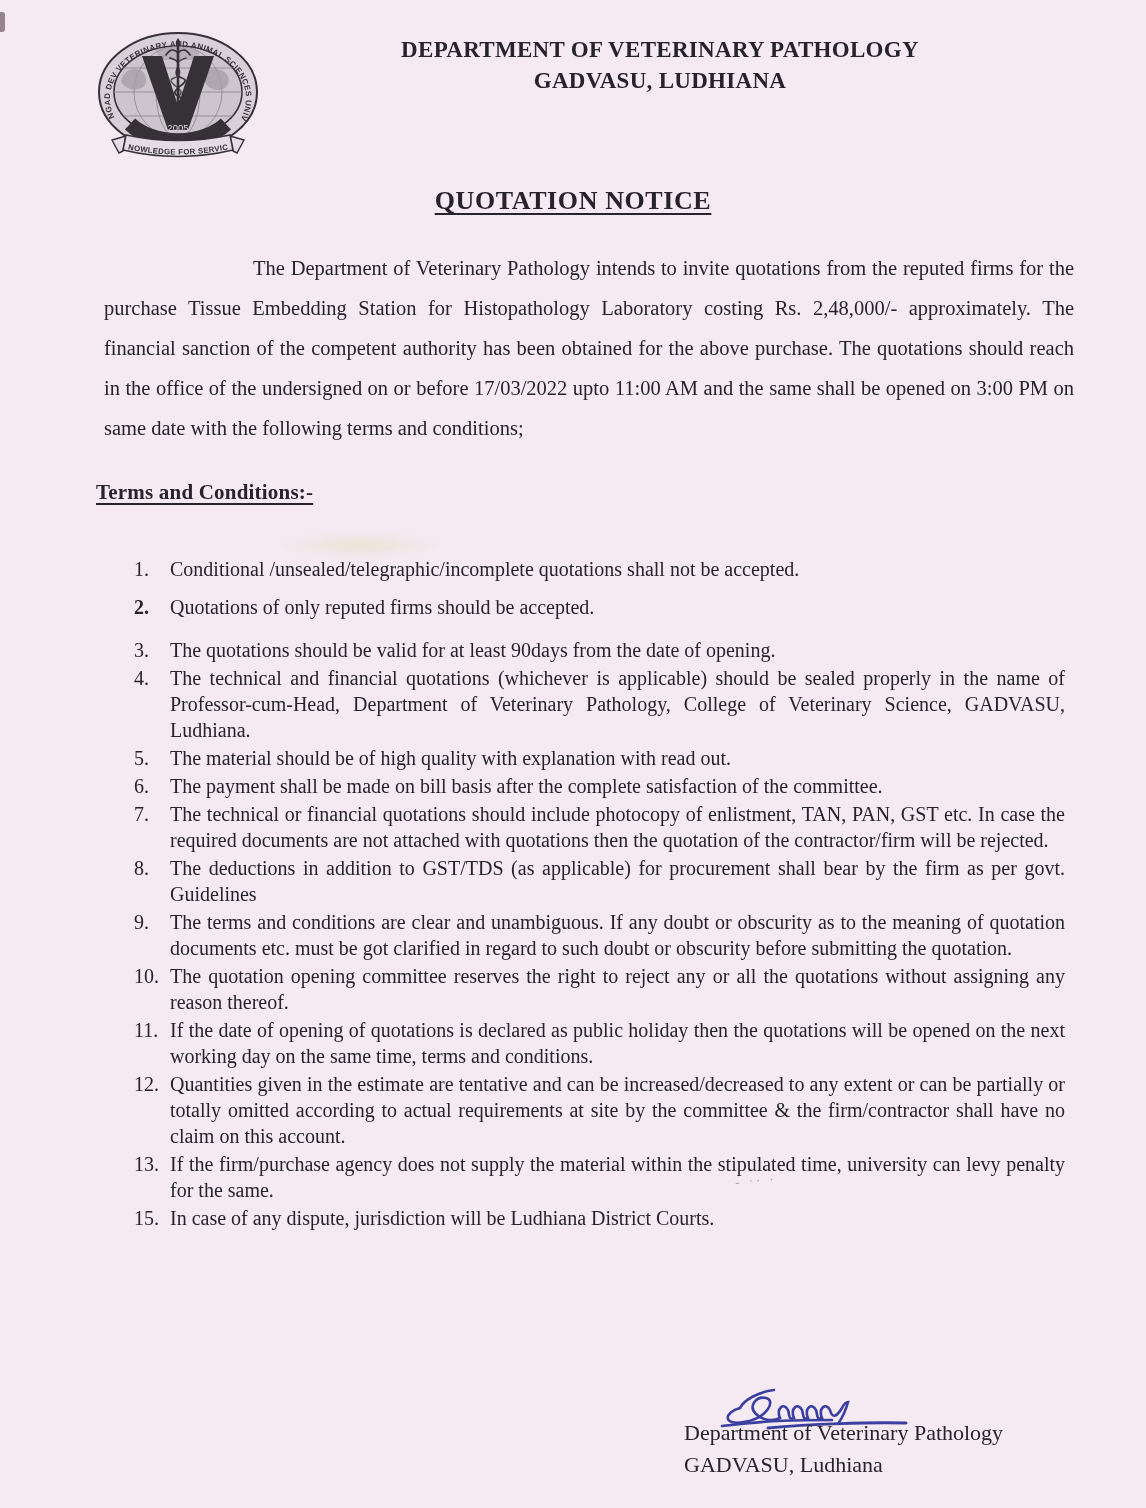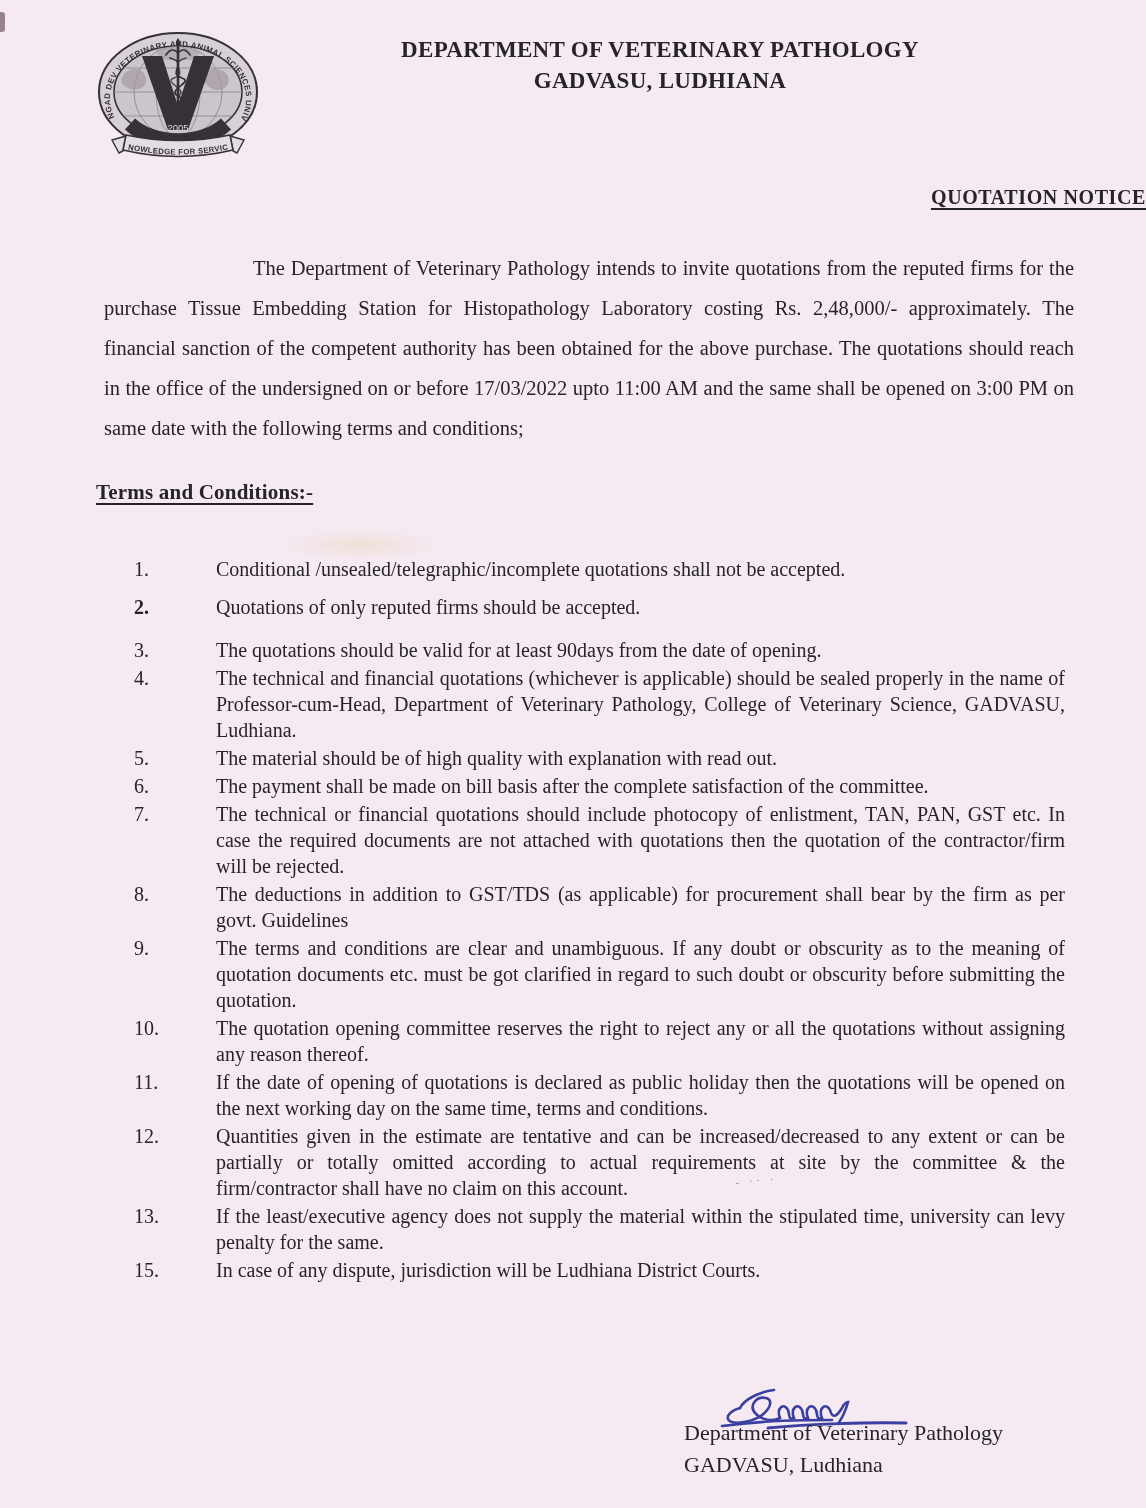--- a/index.html
+++ b/index.html
@@ -36,23 +36,23 @@
     text-align: center;
     font-weight: bold;
     font-size: 23px;
     line-height: 31px;
     letter-spacing: .3px;
   }
   .title {
     position: absolute;
     left: 0; top: 186px;
     width: 100%;
-    text-align: right;
+    text-align: center;
     font-weight: bold;
-    font-size: 20px;
+    font-size: 26px;
     letter-spacing: .6px;
     text-decoration: underline;
     text-decoration-thickness: 2px;
     text-underline-offset: 4px;
   }
   .intro {
     position: absolute;
     left: 96px; top: 240px;
     width: 970px;
     margin: 8px;
@@ -83,21 +83,20 @@
   li.term {
     display: flex;
     margin: 0 0 2px 0;
   }
   li.term .no {
     flex: 0 0 36px;
   }
   li.term .txt {
     flex: 1;
     text-align: justify;
-    margin-left: 46px;
   }
   li.term.gap-md { margin-bottom: 12px; }
   li.term.gap-lg { margin-bottom: 17px; }
   li.term.bold-no .no { font-weight: bold; }
   li.term.alt-font .txt {
     font-family: "DejaVu Serif", serif;
     font-size: 19px;
     letter-spacing: .2px;
   }
   .smudge-yellow {
@@ -245,21 +244,21 @@
       <li class="term">
       <span class="no">11.</span>
       <span class="txt">If the date of opening of quotations is declared as public holiday then the quotations will be opened on the next working day on the same time, terms and conditions.</span>
     </li>
       <li class="term">
       <span class="no">12.</span>
       <span class="txt">Quantities given in the estimate are tentative and can be increased/decreased to any extent or can be partially or totally omitted according to actual requirements at site by the committee &amp; the firm/contractor shall have no claim on this account.</span>
     </li>
       <li class="term">
       <span class="no">13.</span>
-      <span class="txt">If the least/executive agency does not supply the material within the stipulated time, university can levy penalty for the same.</span>
+      <span class="txt">If the firm/purchase agency does not supply the material within the stipulated time, university can levy penalty for the same.</span>
     </li>
       <li class="term">
       <span class="no">15.</span>
       <span class="txt">In case of any dispute, jurisdiction will be Ludhiana District Courts.</span>
     </li>
     </ol>
 
   <div class="pencil-mark">- ·· ·</div>
 
   <svg class="sig-scribble" viewBox="0 0 210 64">

